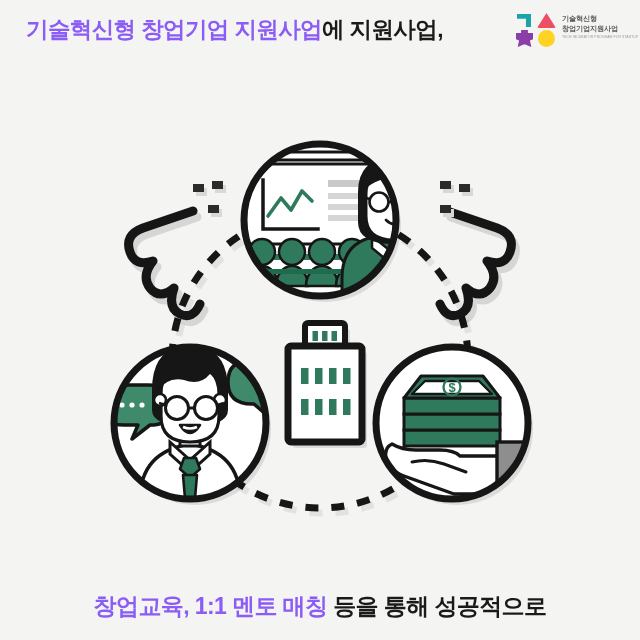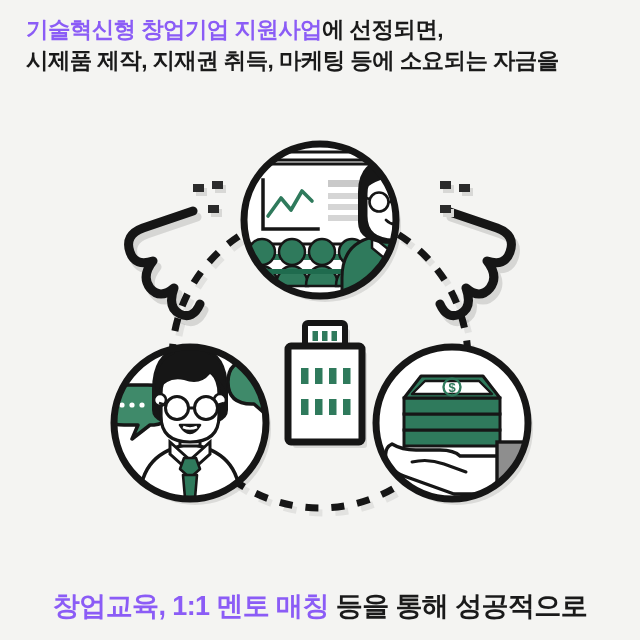--- a/index.html
+++ b/index.html
@@ -110,38 +110,50 @@
 
   
   #footer-text {
     position: absolute;
     left: 0;
     right: 0;
     bottom: 18px;
     text-align: center;
   }
   .fline {
-    font-size: 27px;
+    font-size: 23px;
     font-weight: 800;
     letter-spacing: -0.6px;
     line-height: 31px;
     color: #1a1a1a;
     white-space: nowrap;
   }
 </style>
 </head>
 <body>
 
 <div id="card">
 
   <div id="header-text">
-    <div class="hline"><span class="accent">기술혁신형 창업기업 지원사업</span><span>에 선정되면,</span></div>
-    <div class="hline">시제품 제작, 지재권 취득, 마케팅 등에 소요되는 자금을</div>
+    <div class="hline"><span class="accent">기술혁신형 창업기업 지원사업</span><span>에 지원사업,</span></div>
   </div>
 
+  <div id="logo">
+    <div id="logo-marks">
+      <span class="mark" id="mark-giyeok"></span>
+      <span class="mark" id="mark-triangle"></span>
+      <span class="mark" id="mark-flower"></span>
+      <span class="mark" id="mark-circle"></span>
+    </div>
+    <div id="logo-text">
+      <div class="logo-line">기술혁신형</div>
+      <div class="logo-line">창업기업지원사업</div>
+      <div class="logo-line small">TECH INCUBATOR PROGRAM FOR STARTUP</div>
+    </div>
+  </div>
 
   <div id="illustration">
     <svg width="640" height="400" viewBox="0 0 640 400" xmlns="http://www.w3.org/2000/svg">
 
       <defs>
         <clipPath id="clipTop">
             <circle cx="320" cy="92" r="76"></circle>
           </clipPath>
         <clipPath id="clipLeft">
             <circle cx="190" cy="295" r="76"></circle>

